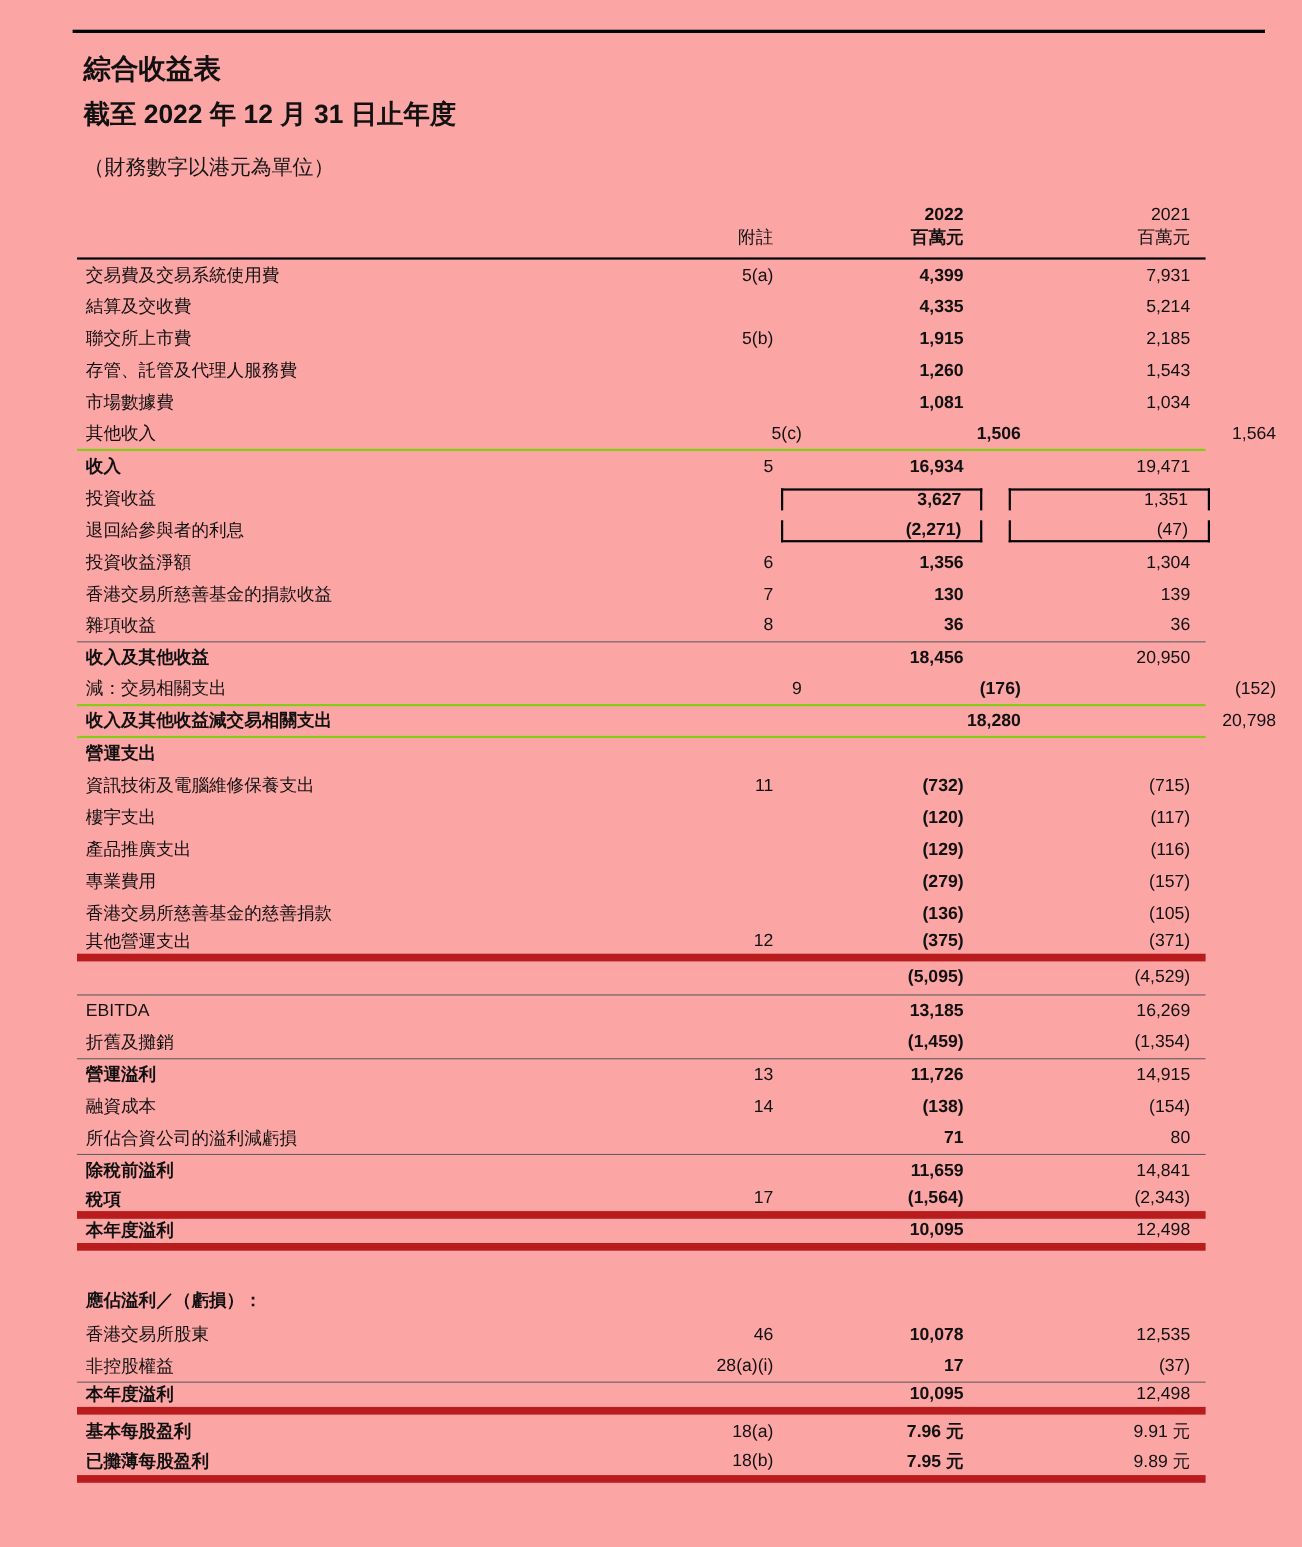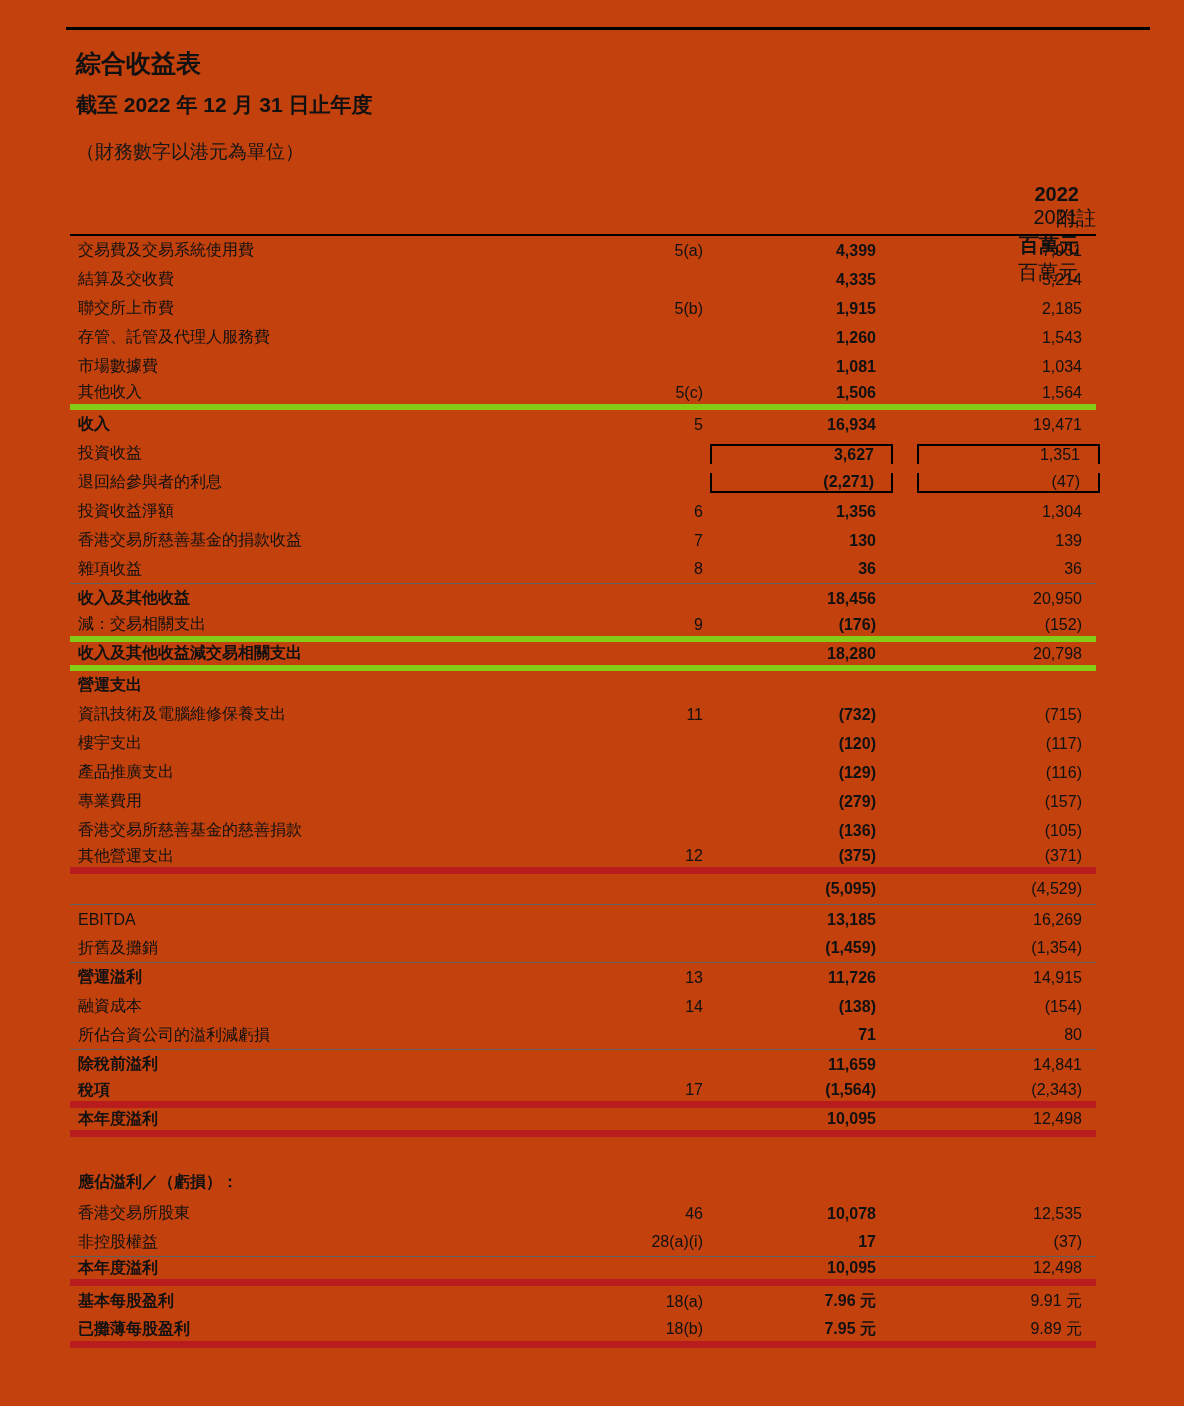--- a/index.html
+++ b/index.html
@@ -1,40 +1,40 @@
 <!DOCTYPE html>
 <html><head>
 <meta charset="utf-8">
 <style>
   html,body{margin:0;padding:0;background:#fbfbfb;}
   .page{
-    width:1184px;height:1406px;position:relative;background:#c2410c;
+    width:1184px;height:1406px;position:relative;background:#fca5a5;
     font-family:"Liberation Sans","DejaVu Sans",sans-serif;color:#111;
     overflow:hidden;box-sizing:border-box;
   }
   *{box-sizing:border-box;}
   .page-rule{height:3px;background:#000;width:1084px;margin:27px 0 0 66px;}
   .title-block{margin-left:76px;margin-top:13px;}
   .doc-title{font-size:25px;font-weight:bold;line-height:41px;white-space:nowrap;}
-  .doc-subtitle{font-size:21px;font-weight:bold;line-height:41px;white-space:nowrap;}
+  .doc-subtitle{font-size:24px;font-weight:bold;line-height:41px;white-space:nowrap;}
   .unit-note{font-size:19px;font-weight:normal;margin-top:14px;color:#161616;}
 
   .fintable{margin-left:70px;margin-top:18px;}
   .row,.hrow{display:flex;align-items:center;width:1026px;position:relative;}
   .row{height:29px;font-size:16px;justify-content:space-between;}
-  .hrow{height:22px;font-size:20px;align-items:flex-end;flex-direction:column;}
+  .hrow{height:22px;font-size:16px;align-items:flex-end;}
   .cell{flex-shrink:0;white-space:nowrap;overflow:visible;}
   .c-label{width:440px;padding-left:8px;text-align:left;}
   .c-note{width:193px;text-align:right;}
   .c-2022{width:183px;margin-left:7px;padding-right:17px;text-align:right;font-weight:bold;}
   .c-2021{width:183px;margin-left:24px;padding-right:18px;text-align:right;}
   .hrow .c-2022{font-weight:bold;}
   .bold .c-label{font-weight:bold;}
   .rule-thin{border-bottom:1px solid #606060;}
-  .rule-med{border-bottom:6px solid #84cc16;}
+  .rule-med{border-bottom:2px solid #84cc16;gap:26px;}
   .rule-thick{border-bottom:7px solid #b91c1c;}
   .head-rule{height:2px;background:#000;width:1026px;margin-top:7px;}
   .box-top .c-2022,.box-top .c-2021{border:2px solid #000;border-bottom:none;}
   .box-bottom .c-2022,.box-bottom .c-2021{border:2px solid #000;border-top:none;padding-left:44px;}
   .gap14{margin-top:28px;}
   .gap8{margin-top:0;}
   .h34{height:34px;}
   .h31{height:31px;}
 </style>
 </head>

